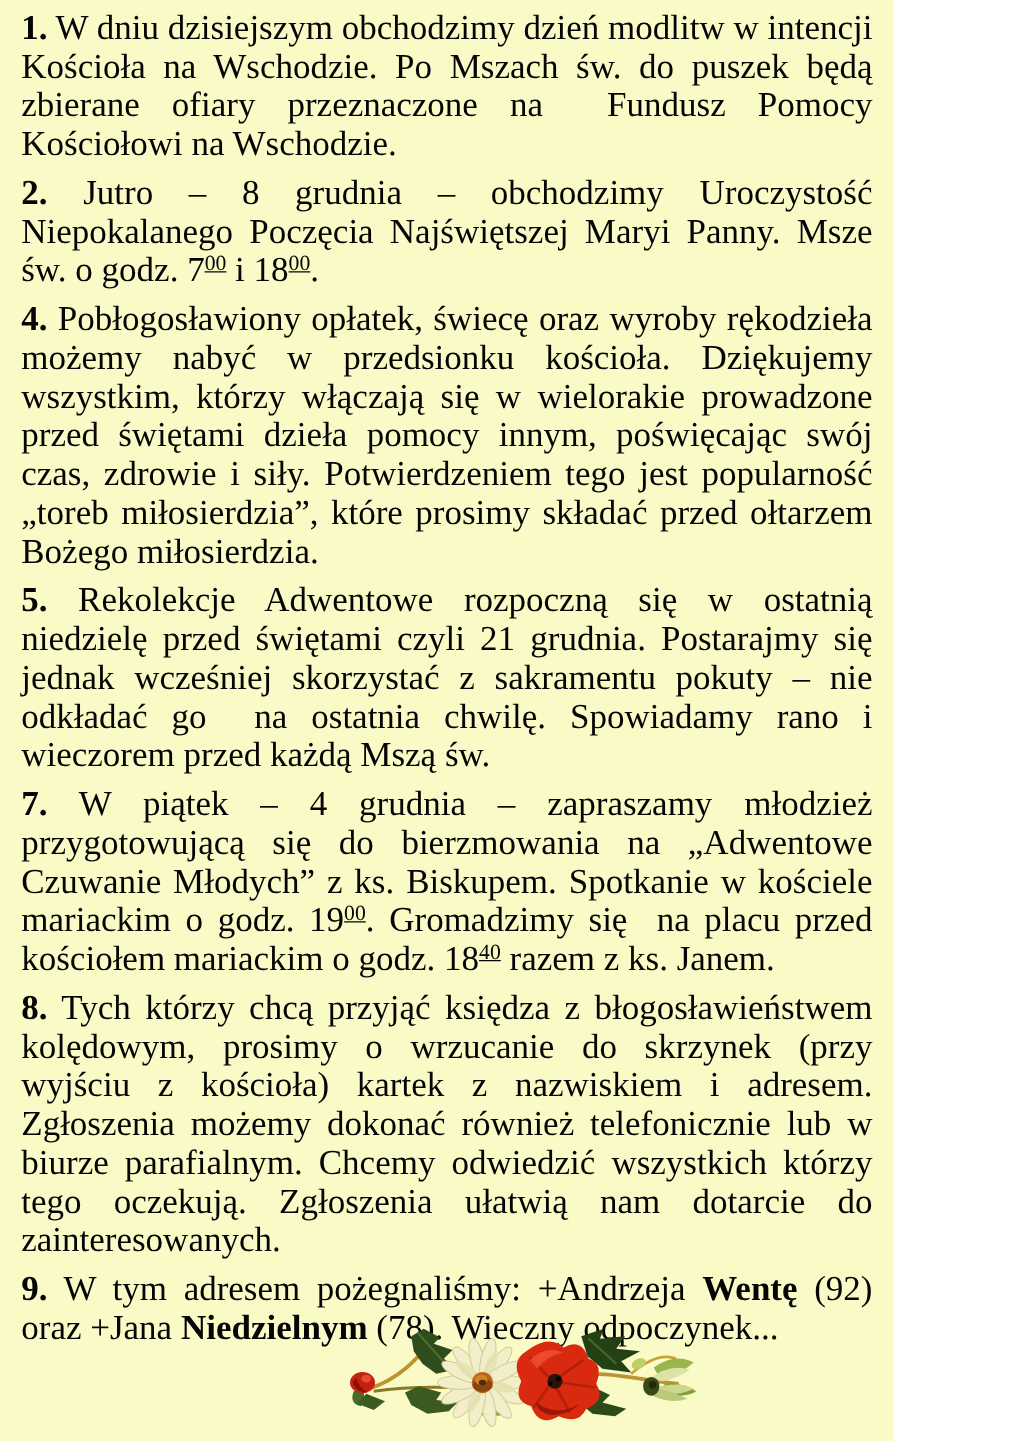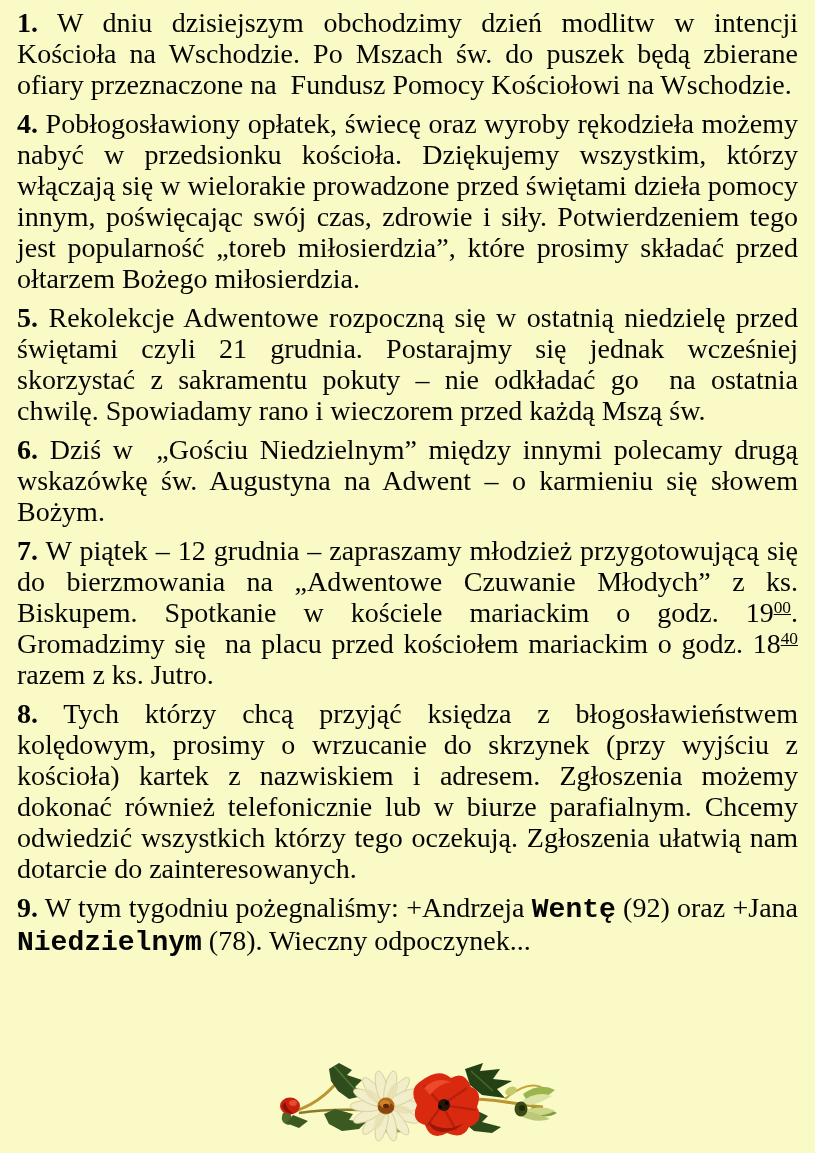--- a/index.html
+++ b/index.html
@@ -3,34 +3,34 @@
 <meta charset="utf-8">
 <style>
   html, body { margin: 0; padding: 0; }
   body {
     width: 815px; height: 1153px;
     font-family: "Liberation Serif", "DejaVu Serif", serif;
   }
   .page {
     position: relative;
     box-sizing: border-box;
-    width: 815px; height: 1153px;
+    width: 715px; height: 1153px;
     padding: 7px 17px 0 17px;
     background: #FAFAC7;
     color: #050505;
     overflow: hidden;
   }
   p.para {
     margin: 0 0 8px 0;
     font-size: 28px;
     line-height: 31px;
     text-align: justify;
   }
   .num { font-weight: bold; }
-  .b   { font-weight: bold; font-family: Liberation Mono, monospace; }
+  .b   { font-weight: bold; }
   sup.tu {
     font-size: 0.62em;
     line-height: 0;
     vertical-align: 0.52em;
     text-decoration: underline;
   }
   .flower-wrap {
     position: absolute;
     left: 279px;
     top: 1061px;
@@ -38,33 +38,33 @@
     height: 87px;
   }
 </style>
 </head>
 <body>
 
 <main class="page">
 
   <p class="para"><b class="num">1.</b><span> W dniu dzisiejszym obchodzimy dzień modlitw w intencji Kościoła na Wschodzie. Po Mszach św. do puszek będą zbierane ofiary przeznaczone na&nbsp; Fundusz Pomocy Kościołowi na Wschodzie.</span></p>
 
+  <p class="para"><b class="num">2.</b><span> Jutro – 8 grudnia – obchodzimy Uroczystość Niepokalanego Poczęcia Najświętszej Maryi Panny. Msze św. o godz. 7</span><sup class="tu">00</sup><span> i 18</span><sup class="tu">00</sup><span>.</span></p>
 
 
   <p class="para"><b class="num">4.</b><span> Pobłogosławiony opłatek, świecę oraz wyroby rękodzieła możemy nabyć w przedsionku kościoła. Dziękujemy wszystkim, którzy włączają się w wielorakie prowadzone przed świętami dzieła pomocy innym, poświęcając swój czas, zdrowie i siły. Potwierdzeniem tego jest popularność „toreb miłosierdzia”, które prosimy składać przed ołtarzem Bożego miłosierdzia.</span></p>
 
   <p class="para"><b class="num">5.</b><span> Rekolekcje Adwentowe rozpoczną się w ostatnią niedzielę przed świętami czyli 21 grudnia. Postarajmy się jednak wcześniej skorzystać z sakramentu pokuty – nie odkładać go&nbsp; na ostatnia chwilę. Spowiadamy rano i wieczorem przed każdą Mszą św.</span></p>
 
-  <p class="para"><b class="num">6.</b><span> Dziś w&nbsp; „Gościu Niedzielnym” między innymi polecamy drugą wskazówkę św. Augustyna na Adwent – o karmieniu się słowem Bożym.</span></p>
 
-  <p class="para"><b class="num">7.</b><span> W piątek – 12 grudnia – zapraszamy młodzież przygotowującą się do bierzmowania na „Adwentowe Czuwanie Młodych” z ks. Biskupem. Spotkanie w kościele mariackim o godz. 19</span><sup class="tu">00</sup><span>. Gromadzimy się&nbsp; na placu przed kościołem mariackim o godz. 18</span><sup class="tu">40</sup><span> razem z ks. Jutro.</span></p>
+  <p class="para"><b class="num">7.</b><span> W piątek – 4 grudnia – zapraszamy młodzież przygotowującą się do bierzmowania na „Adwentowe Czuwanie Młodych” z ks. Biskupem. Spotkanie w kościele mariackim o godz. 19</span><sup class="tu">00</sup><span>. Gromadzimy się&nbsp; na placu przed kościołem mariackim o godz. 18</span><sup class="tu">40</sup><span> razem z ks. Janem.</span></p>
 
   <p class="para"><b class="num">8.</b><span> Tych którzy chcą przyjąć księdza z błogosławieństwem kolędowym, prosimy o wrzucanie do skrzynek (przy wyjściu z kościoła) kartek z nazwiskiem i adresem. Zgłoszenia możemy dokonać również telefonicznie lub w biurze parafialnym. Chcemy odwiedzić wszystkich którzy tego oczekują. Zgłoszenia ułatwią nam dotarcie do zainteresowanych.</span></p>
 
-  <p class="para"><b class="num">9.</b><span> W tym tygodniu pożegnaliśmy: +Andrzeja </span><span class="b">Wentę</span><span> (92) oraz +Jana </span><span class="b">Niedzielnym</span><span> (78). Wieczny odpoczynek...</span></p>
+  <p class="para"><b class="num">9.</b><span> W tym adresem pożegnaliśmy: +Andrzeja </span><span class="b">Wentę</span><span> (92) oraz +Jana </span><span class="b">Niedzielnym</span><span> (78). Wieczny odpoczynek...</span></p>
 
   <div class="flower-wrap">
     <svg width="278" height="87" viewBox="0 0 278 87" xmlns="http://www.w3.org/2000/svg" aria-hidden="true">
 
       <path d="M16,50 C42,42 56,24 68,10" stroke="#BB9630" stroke-width="3" fill="none"></path>
       <path d="M20,52 C48,48 72,48 100,50" stroke="#8A7A28" stroke-width="2.5" fill="none"></path>
       <path d="M170,40 C208,34 234,44 264,46" stroke="#BB9630" stroke-width="3" fill="none"></path>
       <path d="M226,38 C240,26 252,22 262,26" stroke="#C9A338" stroke-width="2" fill="none"></path>
 
       <path d="M60,2 L73,9 L68,14 L83,19 L76,26 L88,34 L70,38 L59,30 L52,20 L50,8 Z" fill="#2F4D1C"></path>

